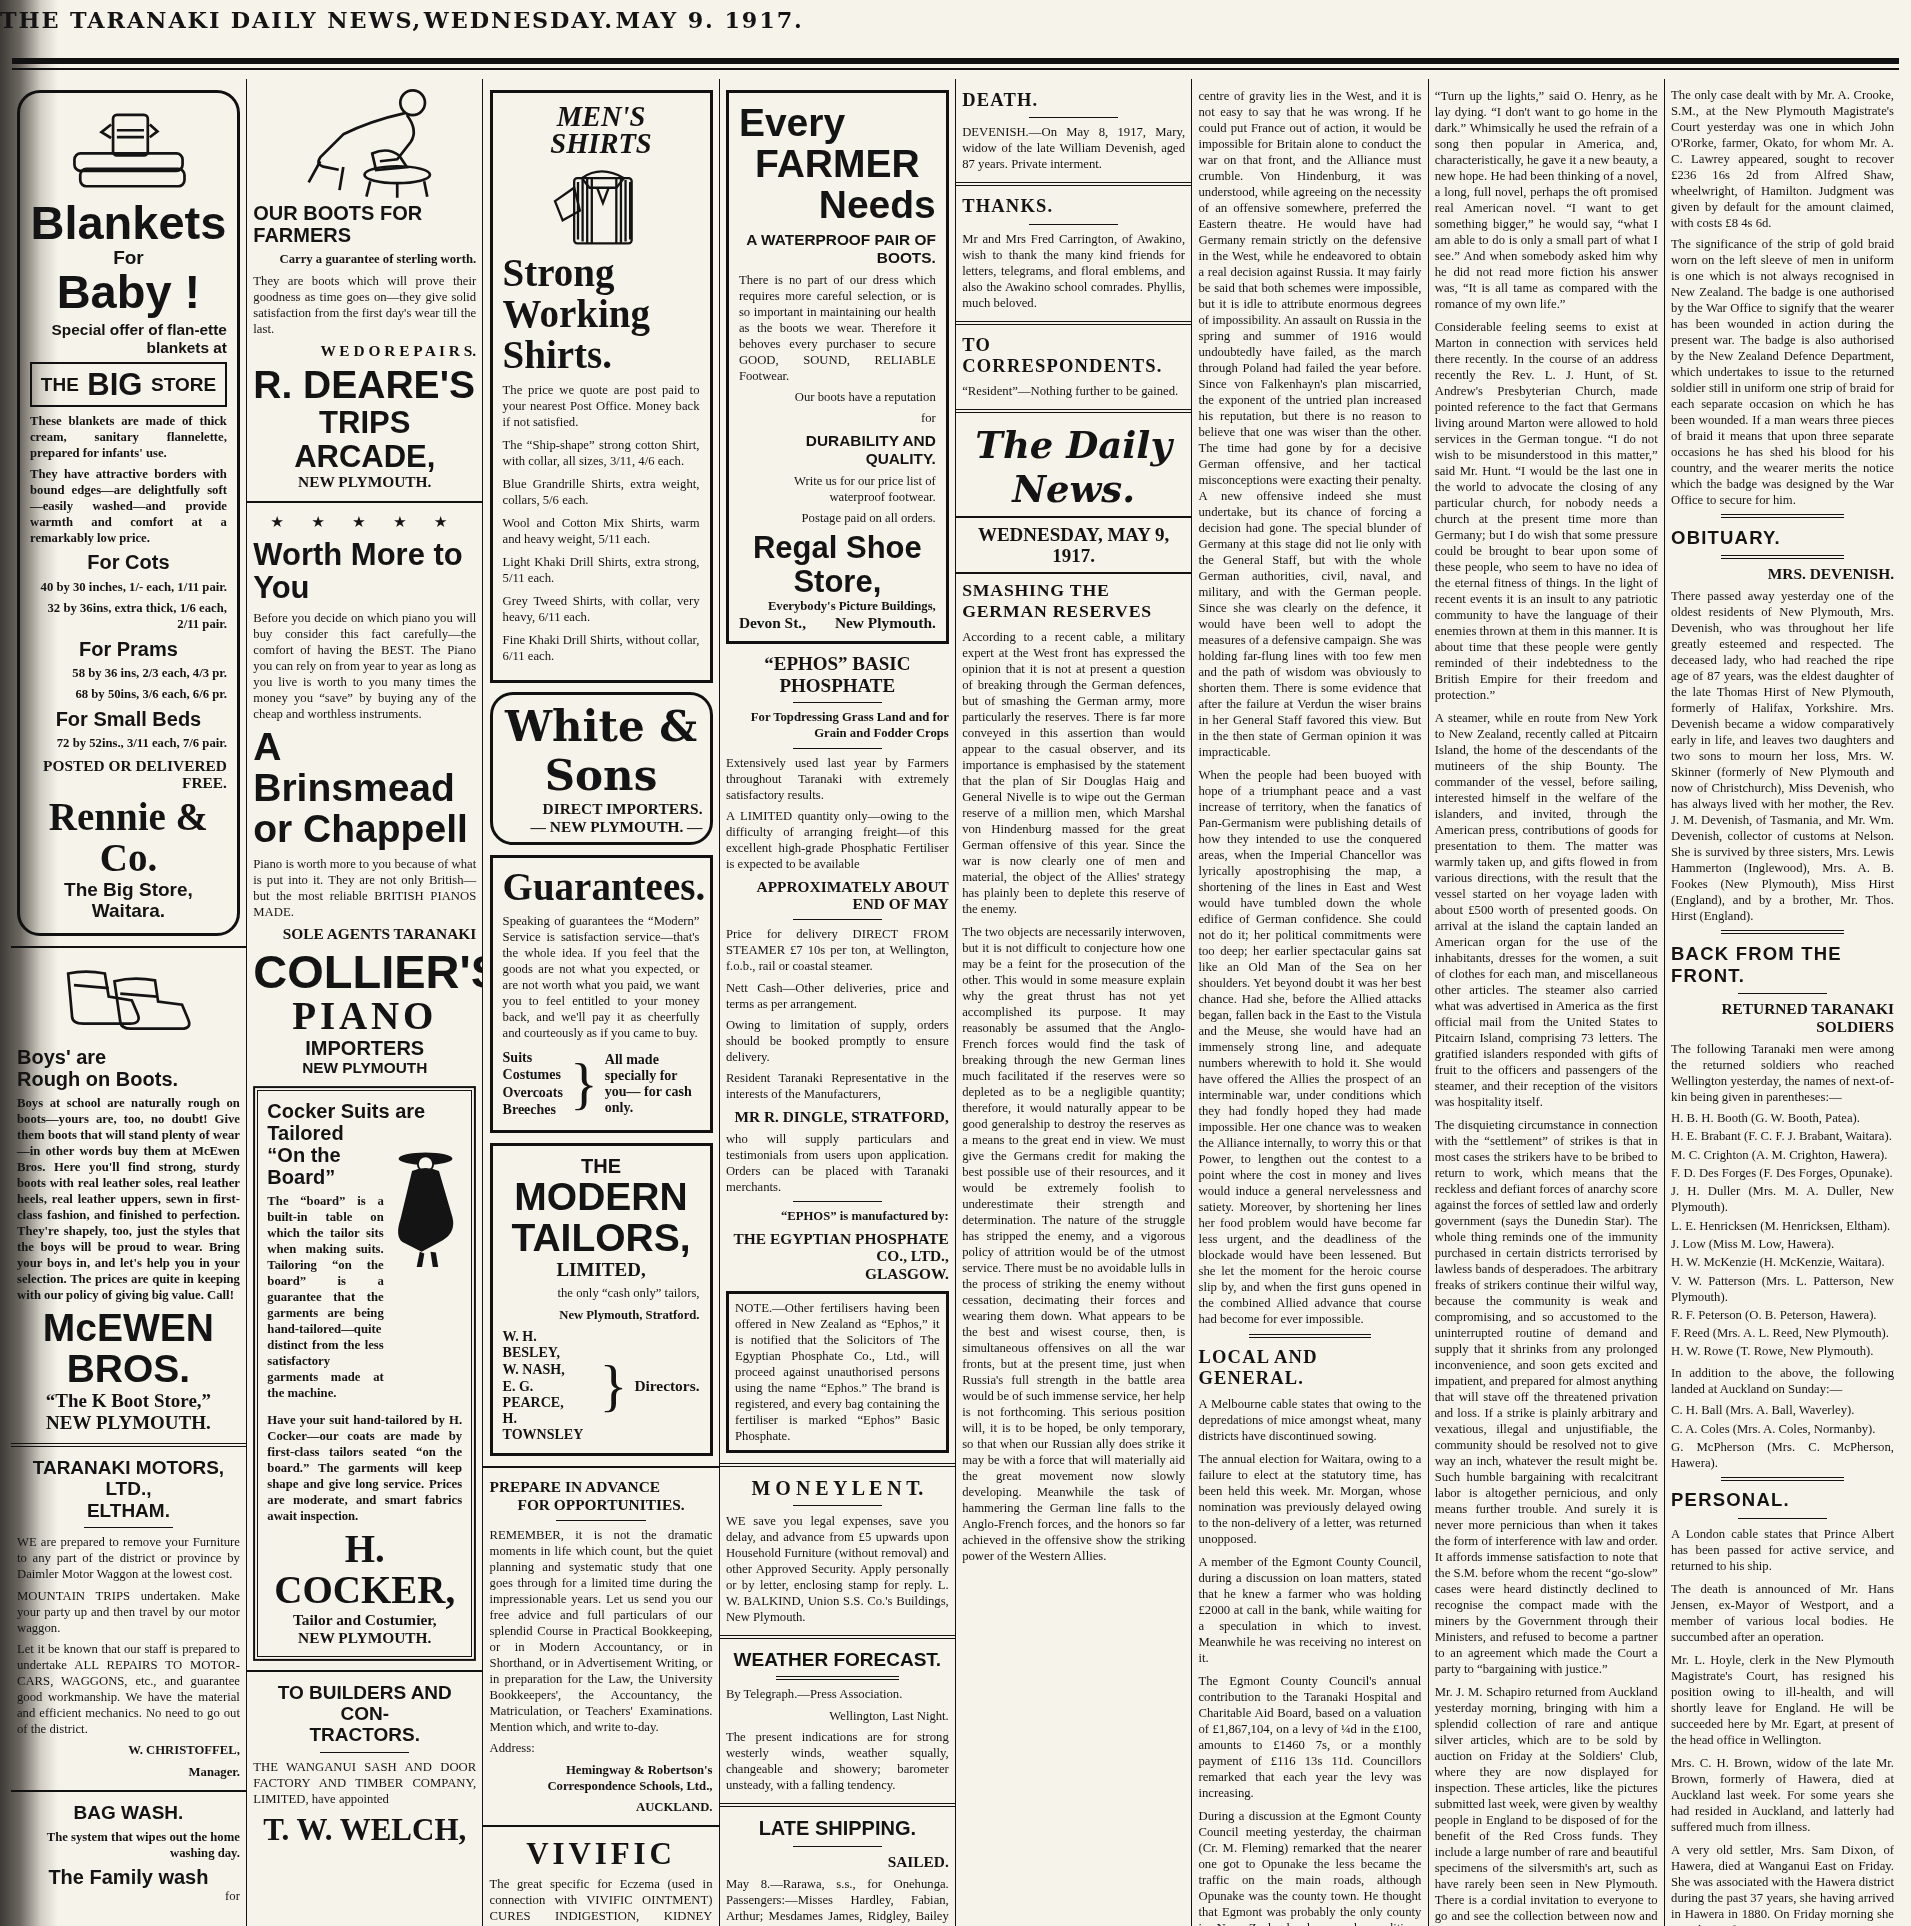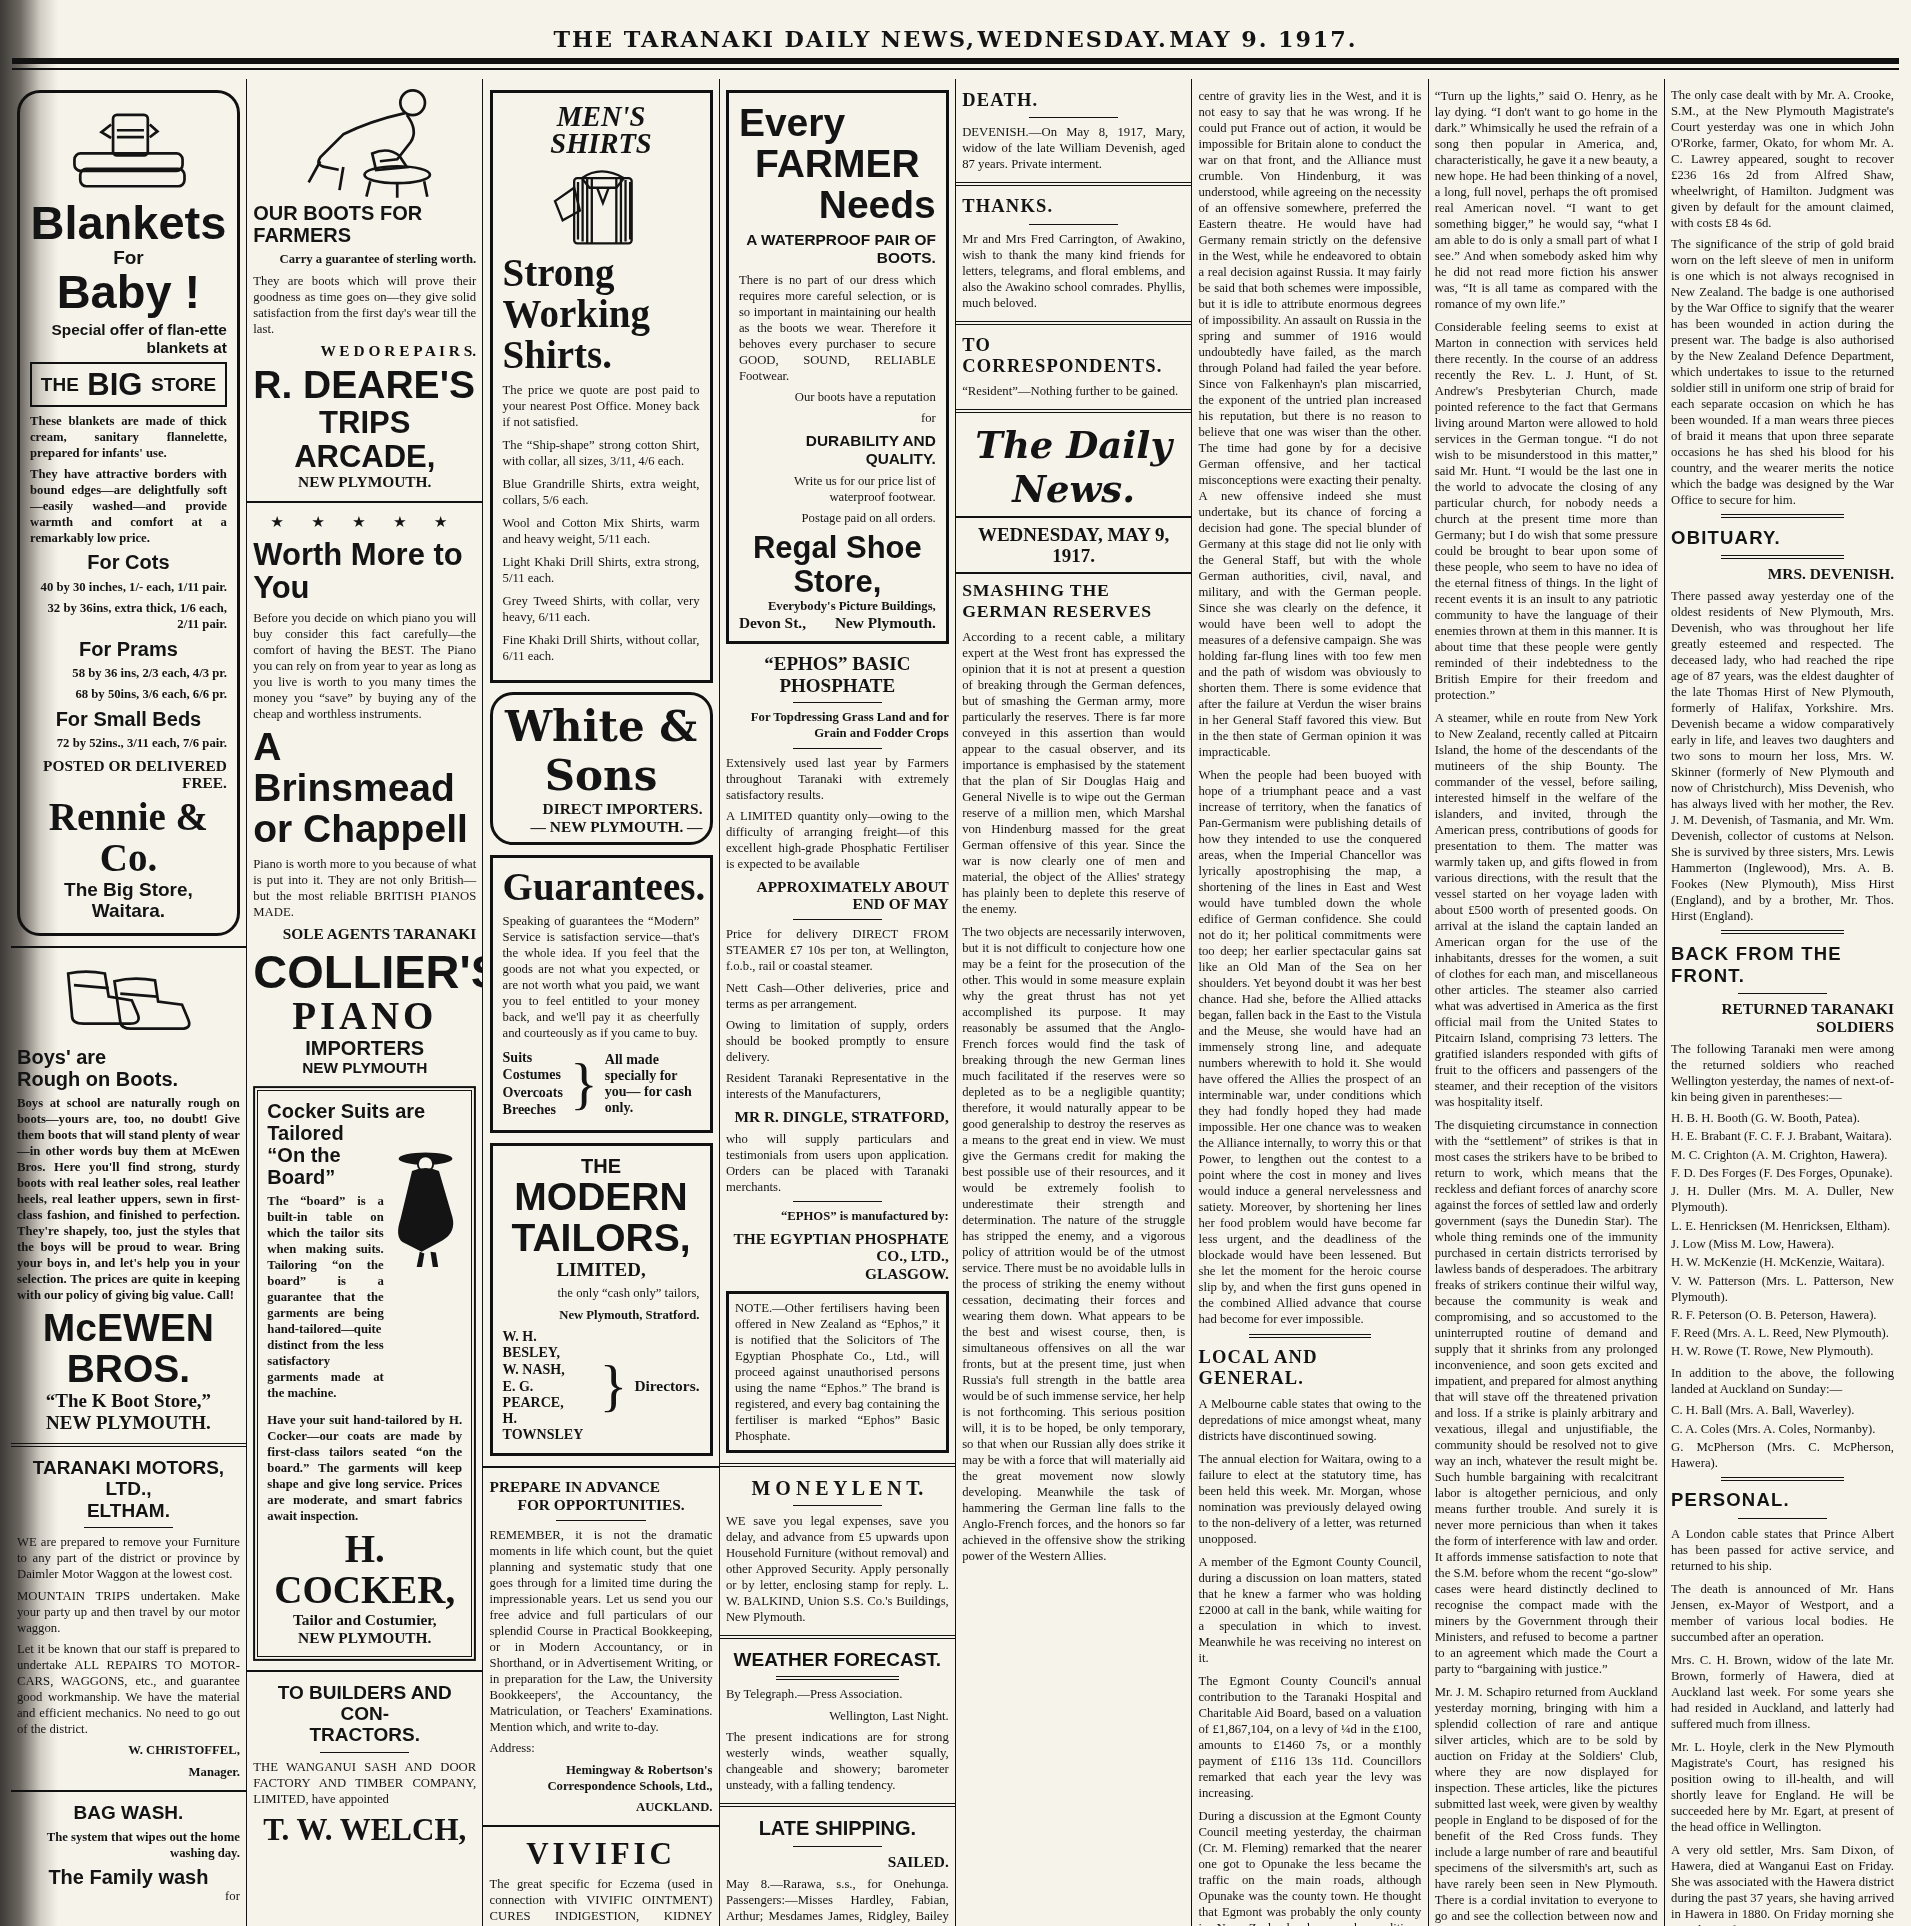--- a/index.html
+++ b/index.html
@@ -1,21 +1,21 @@
 <!DOCTYPE html>
 <html style="font-size:6.2px"><head>
 <meta charset="utf-8">
 <style>
   html,body{margin:0;padding:0;background:#555;}
   .page{position:relative;width:1911px;height:2682px;background:#f6f3ea;color:#141414;
         font-family:"Liberation Serif",serif;overflow:hidden;}
   .scan-edge{position:absolute;left:0;top:0;bottom:0;width:58px;
         background:linear-gradient(90deg,#1c1a17 0%,#55504a 35%,rgba(120,115,105,.35) 70%,rgba(246,243,234,0) 100%);
         opacity:.85;pointer-events:none;}
-  .masthead{position:absolute;top:26px;left:0;right:0;text-align:center;}
+  .masthead{position:absolute;top:7px;left:0;right:0;}
   .masthead .ttl{font-family:"DejaVu Serif",serif;font-weight:bold;font-size:22.3px;letter-spacing:1.9px;}
   .mastrule{position:absolute;top:58px;left:11.6px;right:11.6px;border-top:6.2px solid #111;}
   .mastrule2{position:absolute;top:68px;left:11.6px;right:11.6px;border-top:2.7px solid #111;}
   .cols{position:absolute;top:79px;left:10.8px;right:10.8px;bottom:6.2px;display:flex;}
   .col{flex:1 1 0;padding:2.3px 6.2px 0 6.2px;border-left:1.2px solid #111;overflow:hidden;min-width:0;}
   .col:first-child{border-left:none;}
   p{margin:5.4px 0;}
   .t{font-size:12.7px;line-height:1.26;text-align:justify;}
   .tc{font-size:12.7px;line-height:1.26;text-align:right;}
   .c{text-align:center;}
@@ -478,22 +478,22 @@
           </div>
       </div>
 
       <div class="rsd"></div>
       <div>
         <div class="news-h sans">PERSONAL.</div>
         <div class="rs"></div>
         <div class="list">
             <p class="t">A London cable states that Prince Albert has been passed for active service, and returned to his ship.</p>
             <p class="t">The death is announced of Mr. Hans Jensen, ex-Mayor of Westport, and a member of various local bodies.  He succumbed after an operation.</p>
+            <p class="t">Mr. L. Hoyle, clerk in the New Plymouth Magistrate's Court, has resigned his position owing to ill-health, and will shortly leave for England.  He will be succeeded here by Mr. Egart, at present of the head office in Wellington.</p>
             <p class="t">Mrs. C. H. Brown, widow of the late Mr. Brown, formerly of Hawera, died at Auckland last week.  For some years she had resided in Auckland, and latterly had suffered much from illness.</p>
-            <p class="t">Mr. L. Hoyle, clerk in the New Plymouth Magistrate's Court, has resigned his position owing to ill-health, and will shortly leave for England.  He will be succeeded here by Mr. Egart, at present of the head office in Wellington.</p>
             <p class="t">A very old settler, Mrs. Sam Dixon, of Hawera, died at Wanganui East on Friday.  She was associated with the Hawera district during the past 37 years, she having arrived in Hawera in 1880.  On Friday morning she was driven from Hawera to Wanganui East by car, and enjoyed the journey.  However, about three hours afterwards, while sitting at the table with her daughter, she quietly passed away.</p>
           </div>
       </div>
     </div>
 
   </div>
 </div>
 
 
 </body></html>

